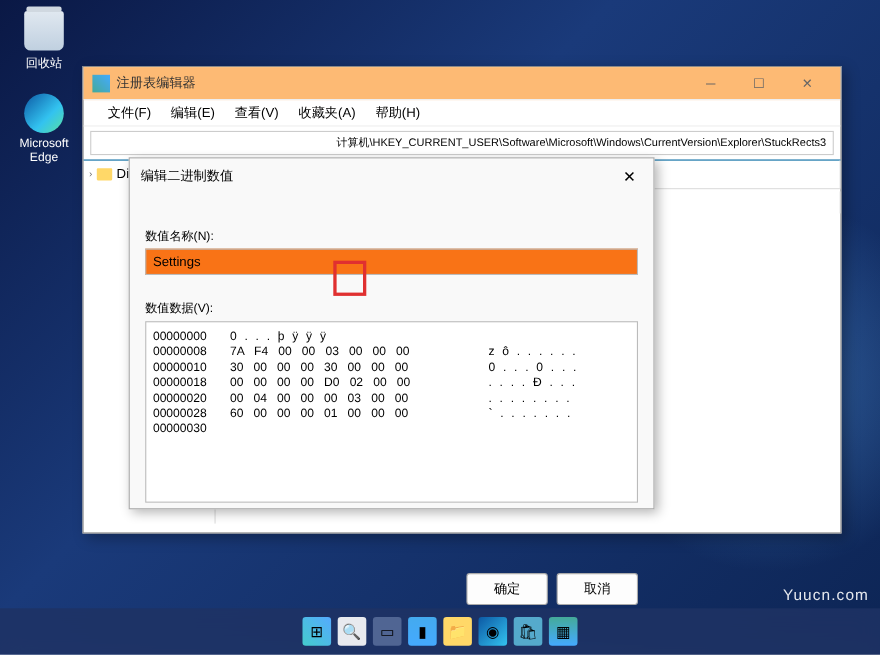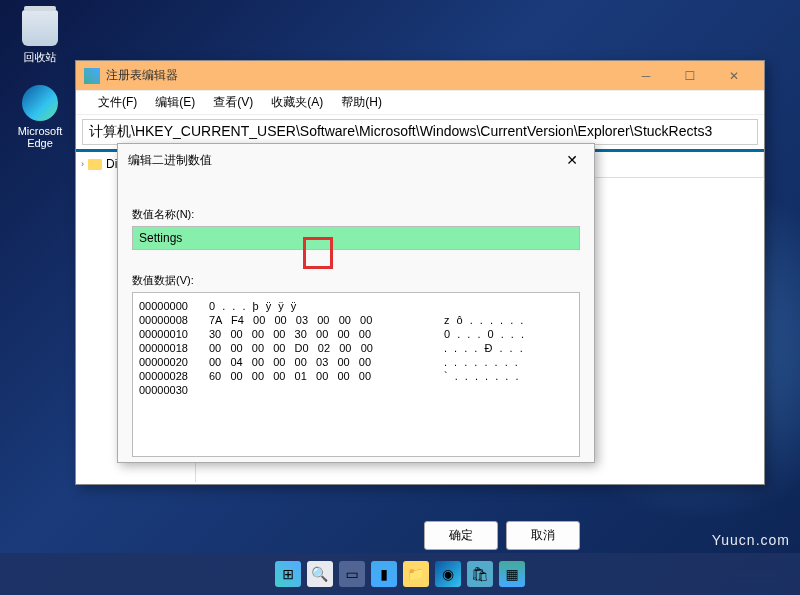--- a/index.html
+++ b/index.html
@@ -16,42 +16,42 @@
     .regedit-window { position: absolute; top: 60px; left: 75px; width: 690px; height: 425px; background: #fff; border: 1px solid #888; box-shadow: 4px 4px 12px rgba(0,0,0,0.3); }
     .title-bar { height: 30px; display: flex; align-items: center; padding: 0 8px; background: #fdba74; border-bottom: 1px solid #eee; }
     .title-icon { width: 16px; height: 16px; background: linear-gradient(45deg,#4a9,#4af); margin-right: 6px; }
     .title-text { font-size: 12px; color: #333; flex: 1; }
     .win-controls { display: flex; }
     .win-btn { width: 44px; height: 28px; display: flex; align-items: center; justify-content: center; font-size: 12px; color: #666; cursor: pointer; }
     
     .menu-bar { height: 24px; display: flex; align-items: center; padding: 0 18px; font-size: 12px; gap: 10px; border-bottom: 1px solid #eee; }
     .menu-item { padding: 2px 4px; cursor: pointer; }
     
-    .address-row { padding: 4px 6px; font-size: 14px; border-bottom: 3px solid #0369a1; }
+    .address-row { padding: 4px 6px; font-size: 10px; border-bottom: 1px solid #0369a1; text-align: right; }
     .address-box { border: 1px solid #ccc; padding: 3px 6px; background: #fff; }
     
     .content-area { display: flex; height: 330px; }
     .tree-pane { width: 120px; border-right: 1px solid #ddd; padding: 4px; font-size: 12px; overflow: hidden; }
     .tree-item { display: flex; align-items: center; gap: 4px; padding: 1px; }
     .tree-chevron { font-size: 9px; color: #666; }
     .folder-ico { width: 14px; height: 11px; background: #ffd868; border-radius: 1px; }
     
     .list-pane { flex: 1; font-size: 12px; }
     .list-header { display: flex; border-bottom: 1px solid #ddd; }
     .col { padding: 4px 10px; border-right: 1px solid #eee; }
     .col1 { width: 120px; } .col2 { width: 120px; } .col3 { flex: 1; }
     .list-row { display: flex; padding: 2px 0; }
     .list-row .col3 { font-size: 11px; }
     
     .dialog { position: absolute; top: 143px; left: 117px; width: 478px; height: 320px; background: #f9f9f9; border: 1px solid #aaa; box-shadow: 3px 3px 10px rgba(0,0,0,0.3); }
     .dialog-title { display: flex; justify-content: space-between; align-items: center; padding: 6px 10px; font-size: 12px; }
     .close-x { font-size: 14px; cursor: pointer; padding: 2px 6px; }
     .dialog-body { padding: 8px 14px; }
     .field-label { font-size: 11px; margin-bottom: 4px; margin-top: 23px; }
-    .name-input { width: 100%; border: 1px solid #bbb; background: #86efac; padding: 4px 6px; font-size: 12px; }
+    .name-input { width: 100%; border: 1px solid #bbb; background: #f97316; padding: 4px 6px; font-size: 12px; }
     
     .hex-container { border: 1px solid #bbb; background: #fff; height: 165px; padding: 6px; font-family: Consolas, monospace; font-size: 11px; overflow: auto; }
     .hex-row { display: flex; white-space: pre; line-height: 14px; }
     .offset { width: 70px; }
     .hexbytes { width: 235px; }
     .ascii { flex: 1; letter-spacing: 2px; }
     
     .red-highlight { position: absolute; border: 3px solid #e03030; pointer-events: none; }
     .hl1 { top: 237px; left: 303px; width: 30px; height: 32px; }
     

